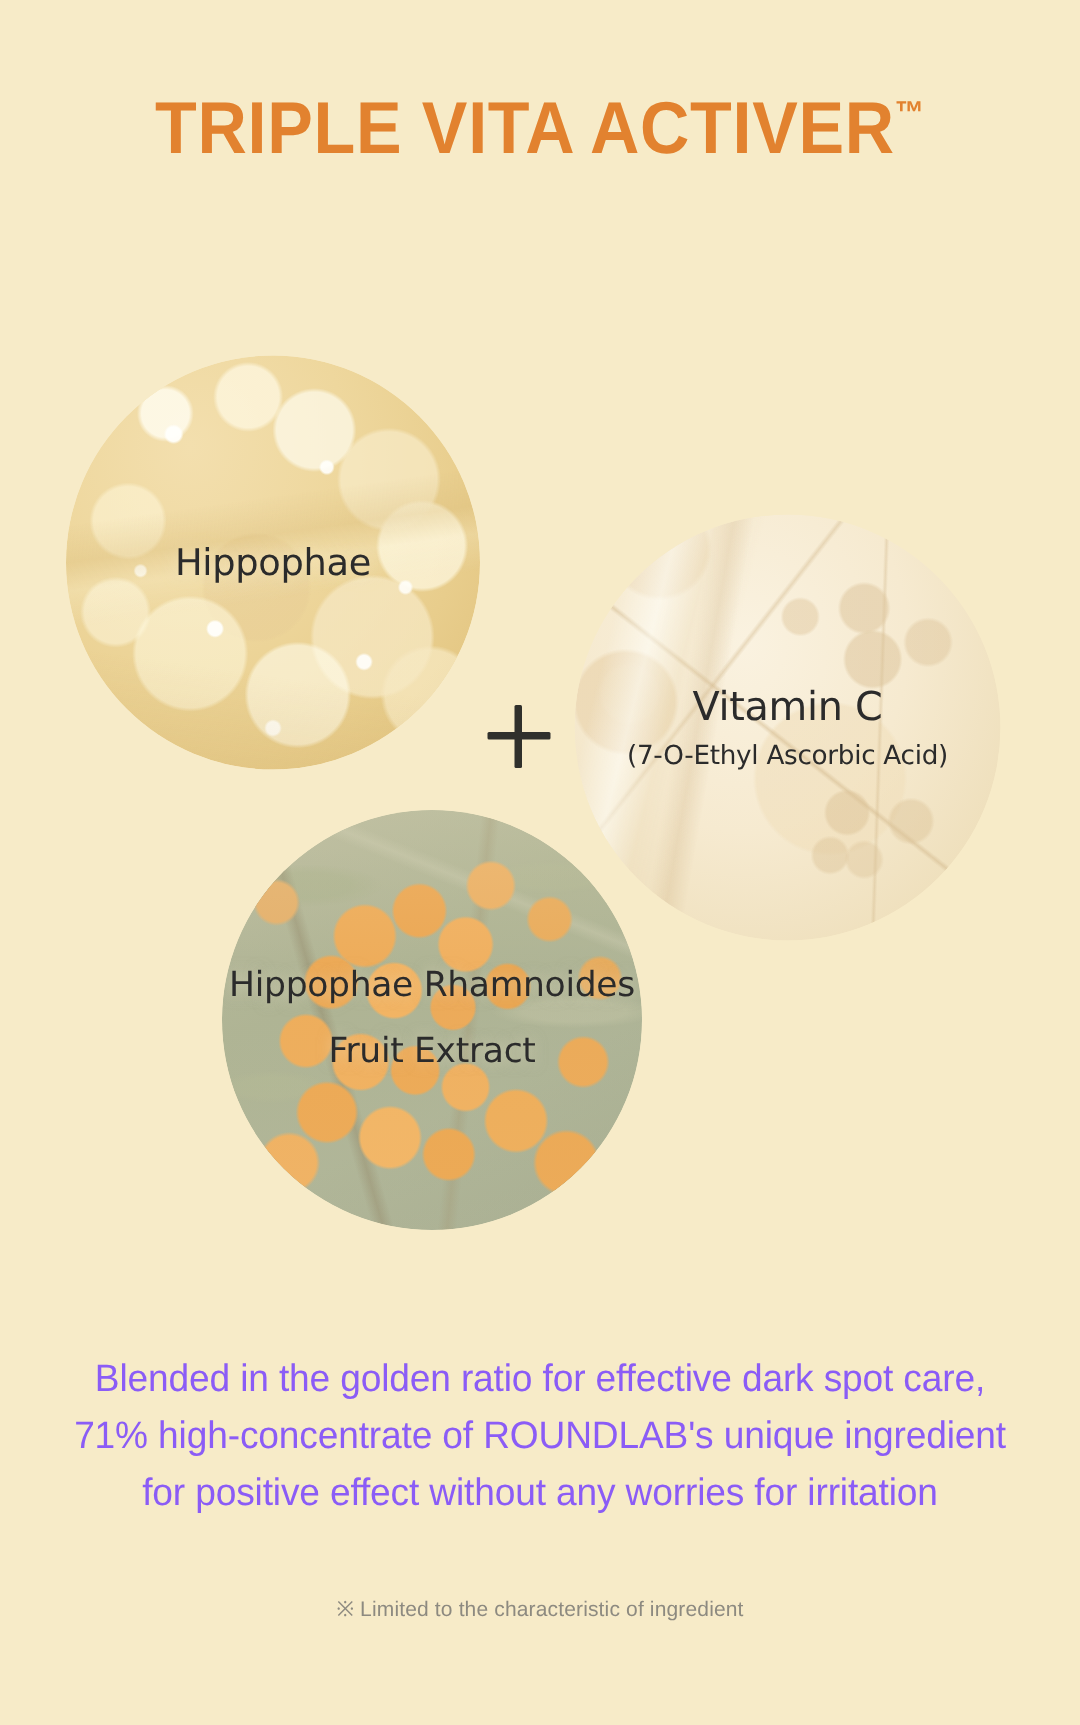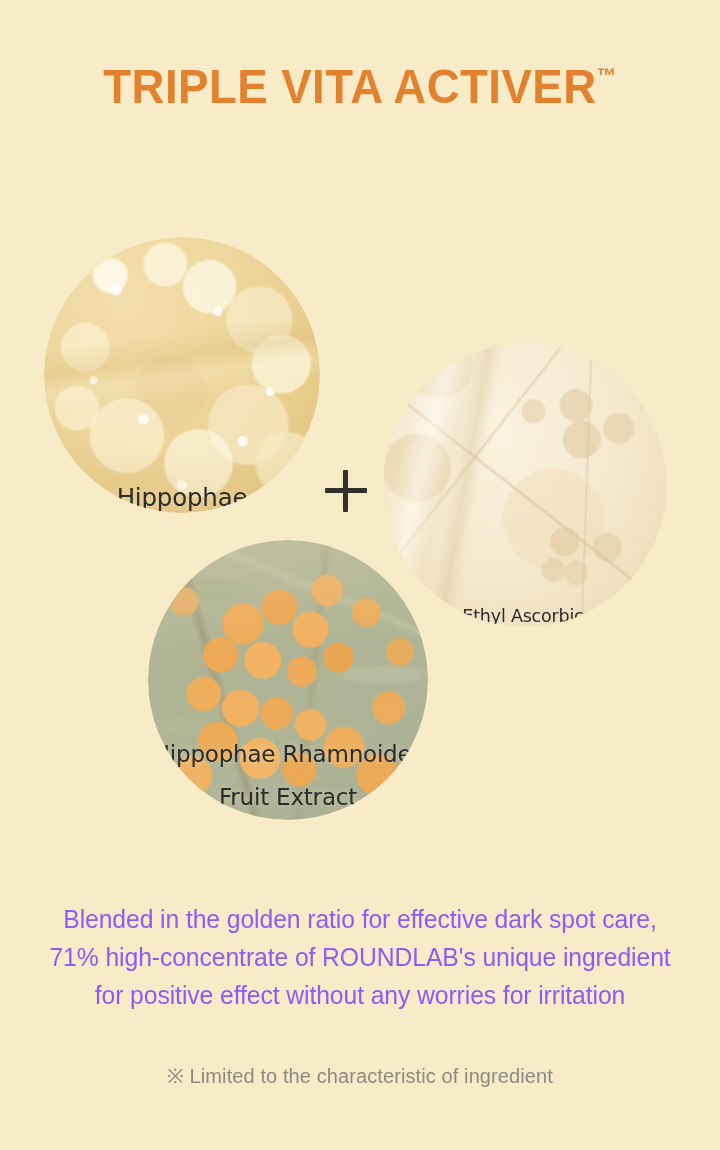--- a/index.html
+++ b/index.html
@@ -50,21 +50,21 @@
   }
 
   
   .circle {
     position: absolute;
     border-radius: 50%;
     overflow: hidden;
     display: flex;
     flex-direction: column;
     align-items: center;
-    justify-content: flex-end;
+    justify-content: center;
     text-align: center;
   }
   .circle .tex {
     position: absolute;
     inset: 0;
     border-radius: 50%;
   }
   .circle .label {
     position: relative;
     z-index: 5;
@@ -289,21 +289,21 @@
     transform: scaleX(0.97);
   }
 
   .footnote {
     position: absolute;
     left: 0;
     top: 1062px;
     width: 720px;
     text-align: center;
     font-family: "Liberation Sans Narrow", "Liberation Sans", sans-serif;
-    font-size: 20px;
+    font-size: 14px;
     color: #8d8a80;
     letter-spacing: 0.1px;
   }
 </style>
 </head>
 <body>
 
 <div class="page">
 
   <div class="title-wrap">
@@ -324,21 +324,21 @@
   <div id="plus-sign" aria-label="+"></div>
 
   <div class="circle" id="circle-vitc">
     <span class="tex base"></span>
     <span class="tex drop"></span>
     <span class="tex bonds"></span>
     <span class="tex mol"></span>
     <span class="tex streak"></span>
     <span class="tex corner"></span>
     <div class="label main">
-      <br>
+      <span>Vitamin C</span><br>
     </div>
     <div class="label sub">(7-O-Ethyl Ascorbic Acid)</div>
   </div>
 
   <div class="circle" id="circle-fruit">
     <span class="tex base"></span>
     <span class="tex leaves"></span>
     <span class="tex branch"></span>
     <span class="tex berries-c"></span>
     <span class="tex berries-a"></span>

